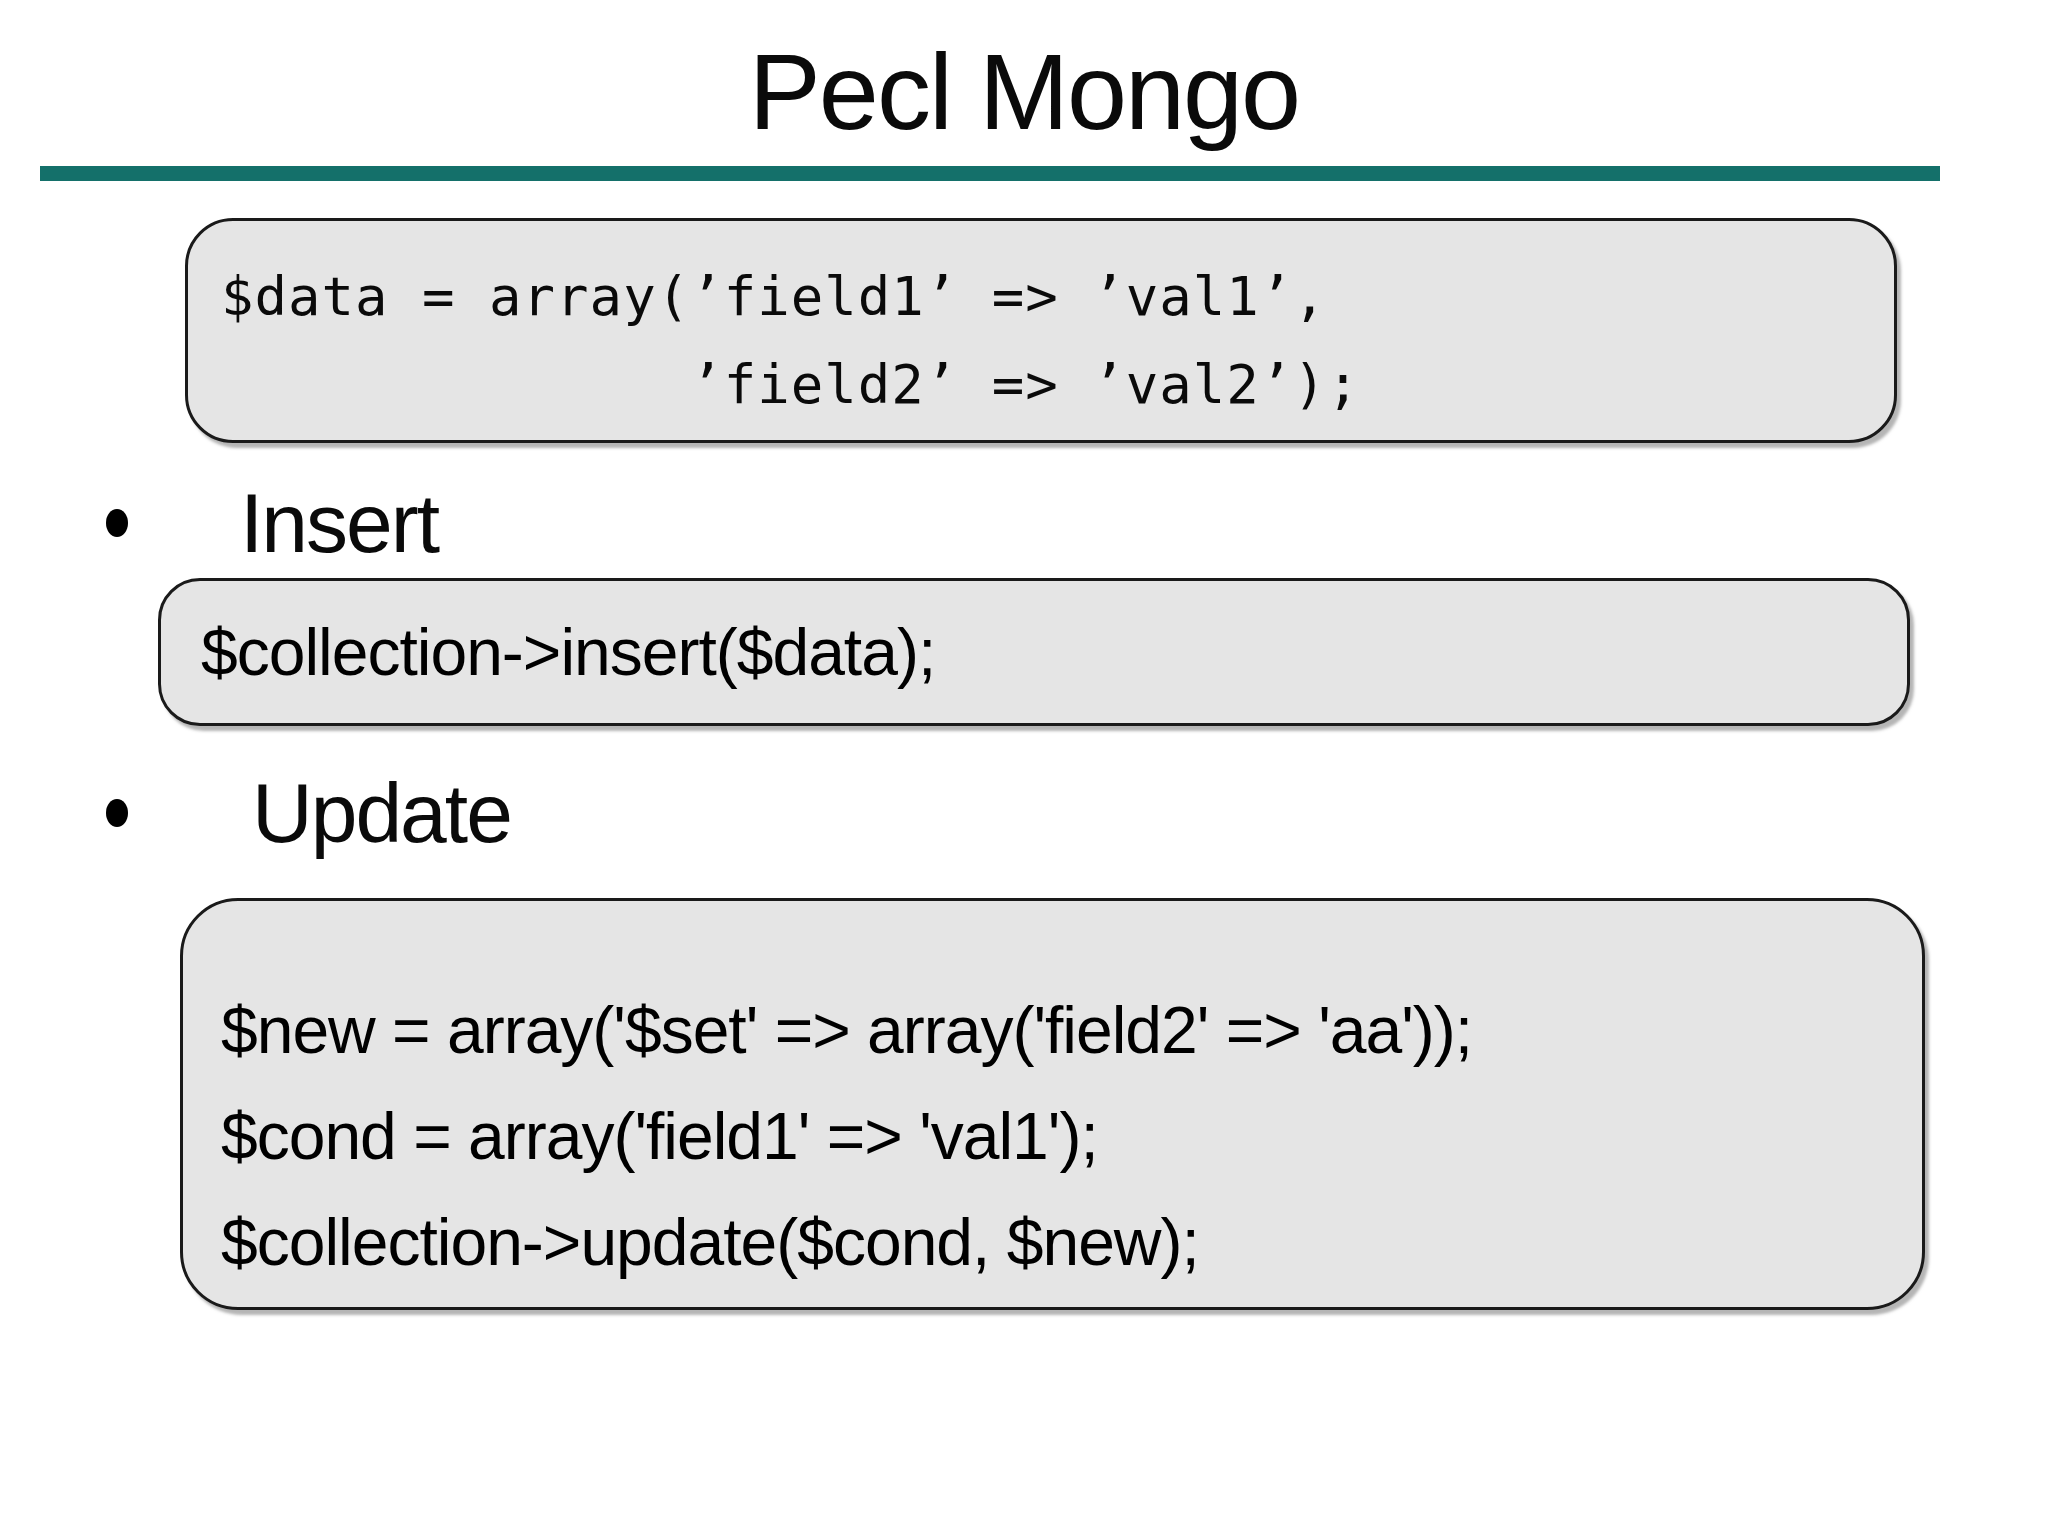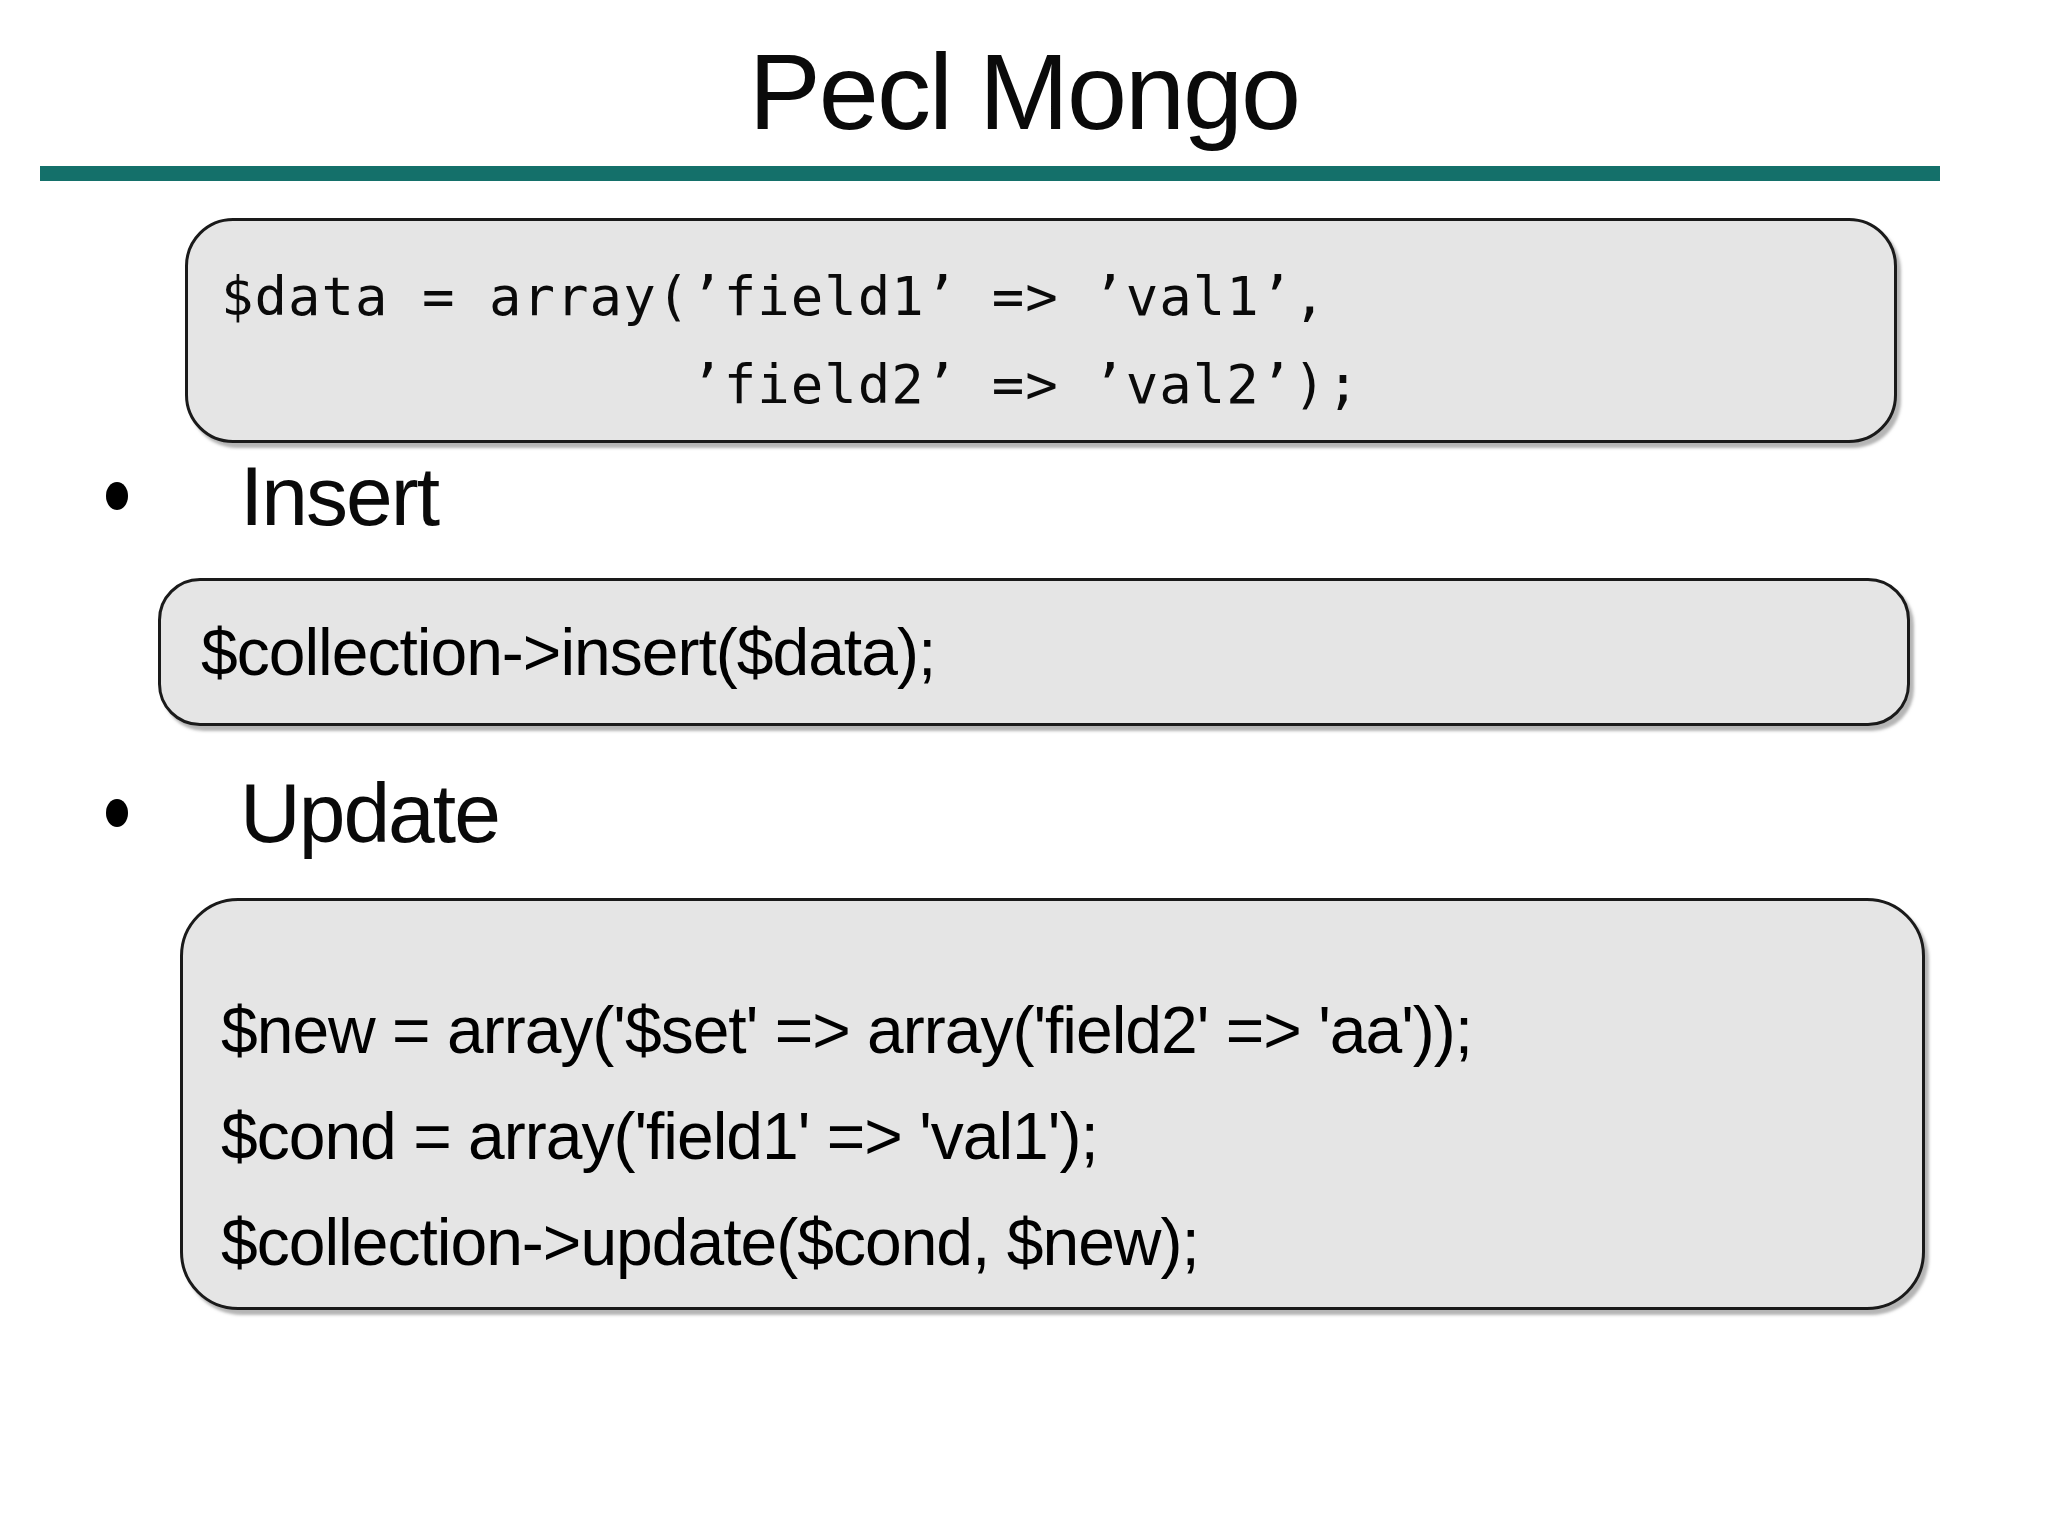--- a/index.html
+++ b/index.html
@@ -104,22 +104,22 @@
     flex: 0 0 auto;
   }
   .bullet-row .bullet-label {
     margin-left: 112px;
     font-size: 84px;
     line-height: 100px;
     letter-spacing: -2px;
     color: #0a0a0a;
     white-space: nowrap;
   }
-  .bullet-insert { top: 441px; height: 110px; }
-  .bullet-update { top: 758px; height: 110px; }
+  .bullet-insert { top: 468px; height: 110px; }
+  .bullet-update { top: 758px; height: 110px; gap: 12px; }
 </style>
 </head>
 <body>
 
 <div id="slide">
 
   <div class="title">Pecl Mongo</div>
 
   <div class="title-rule"></div>
 

